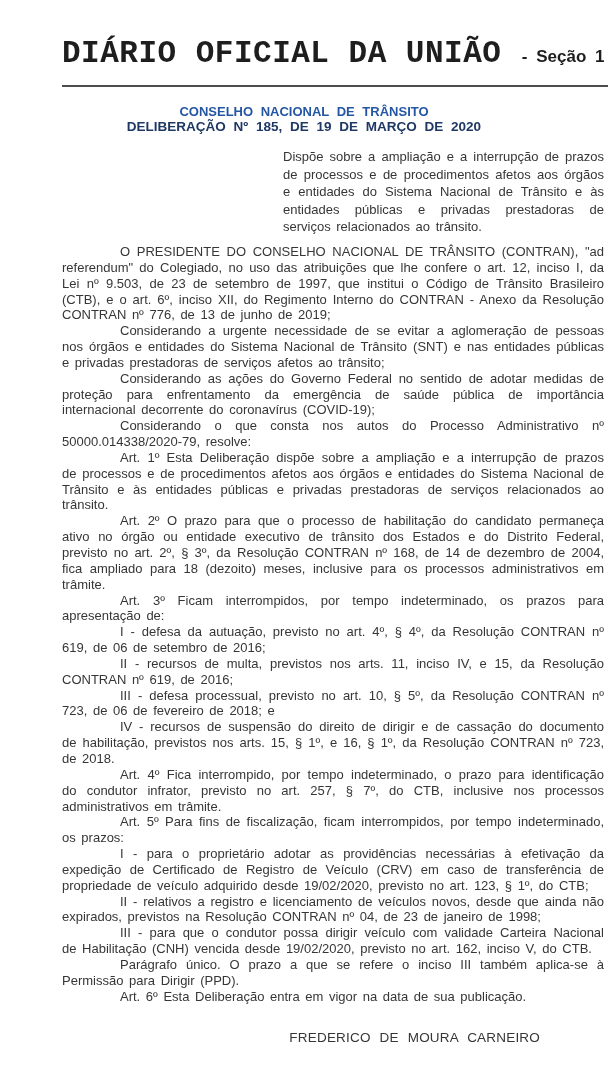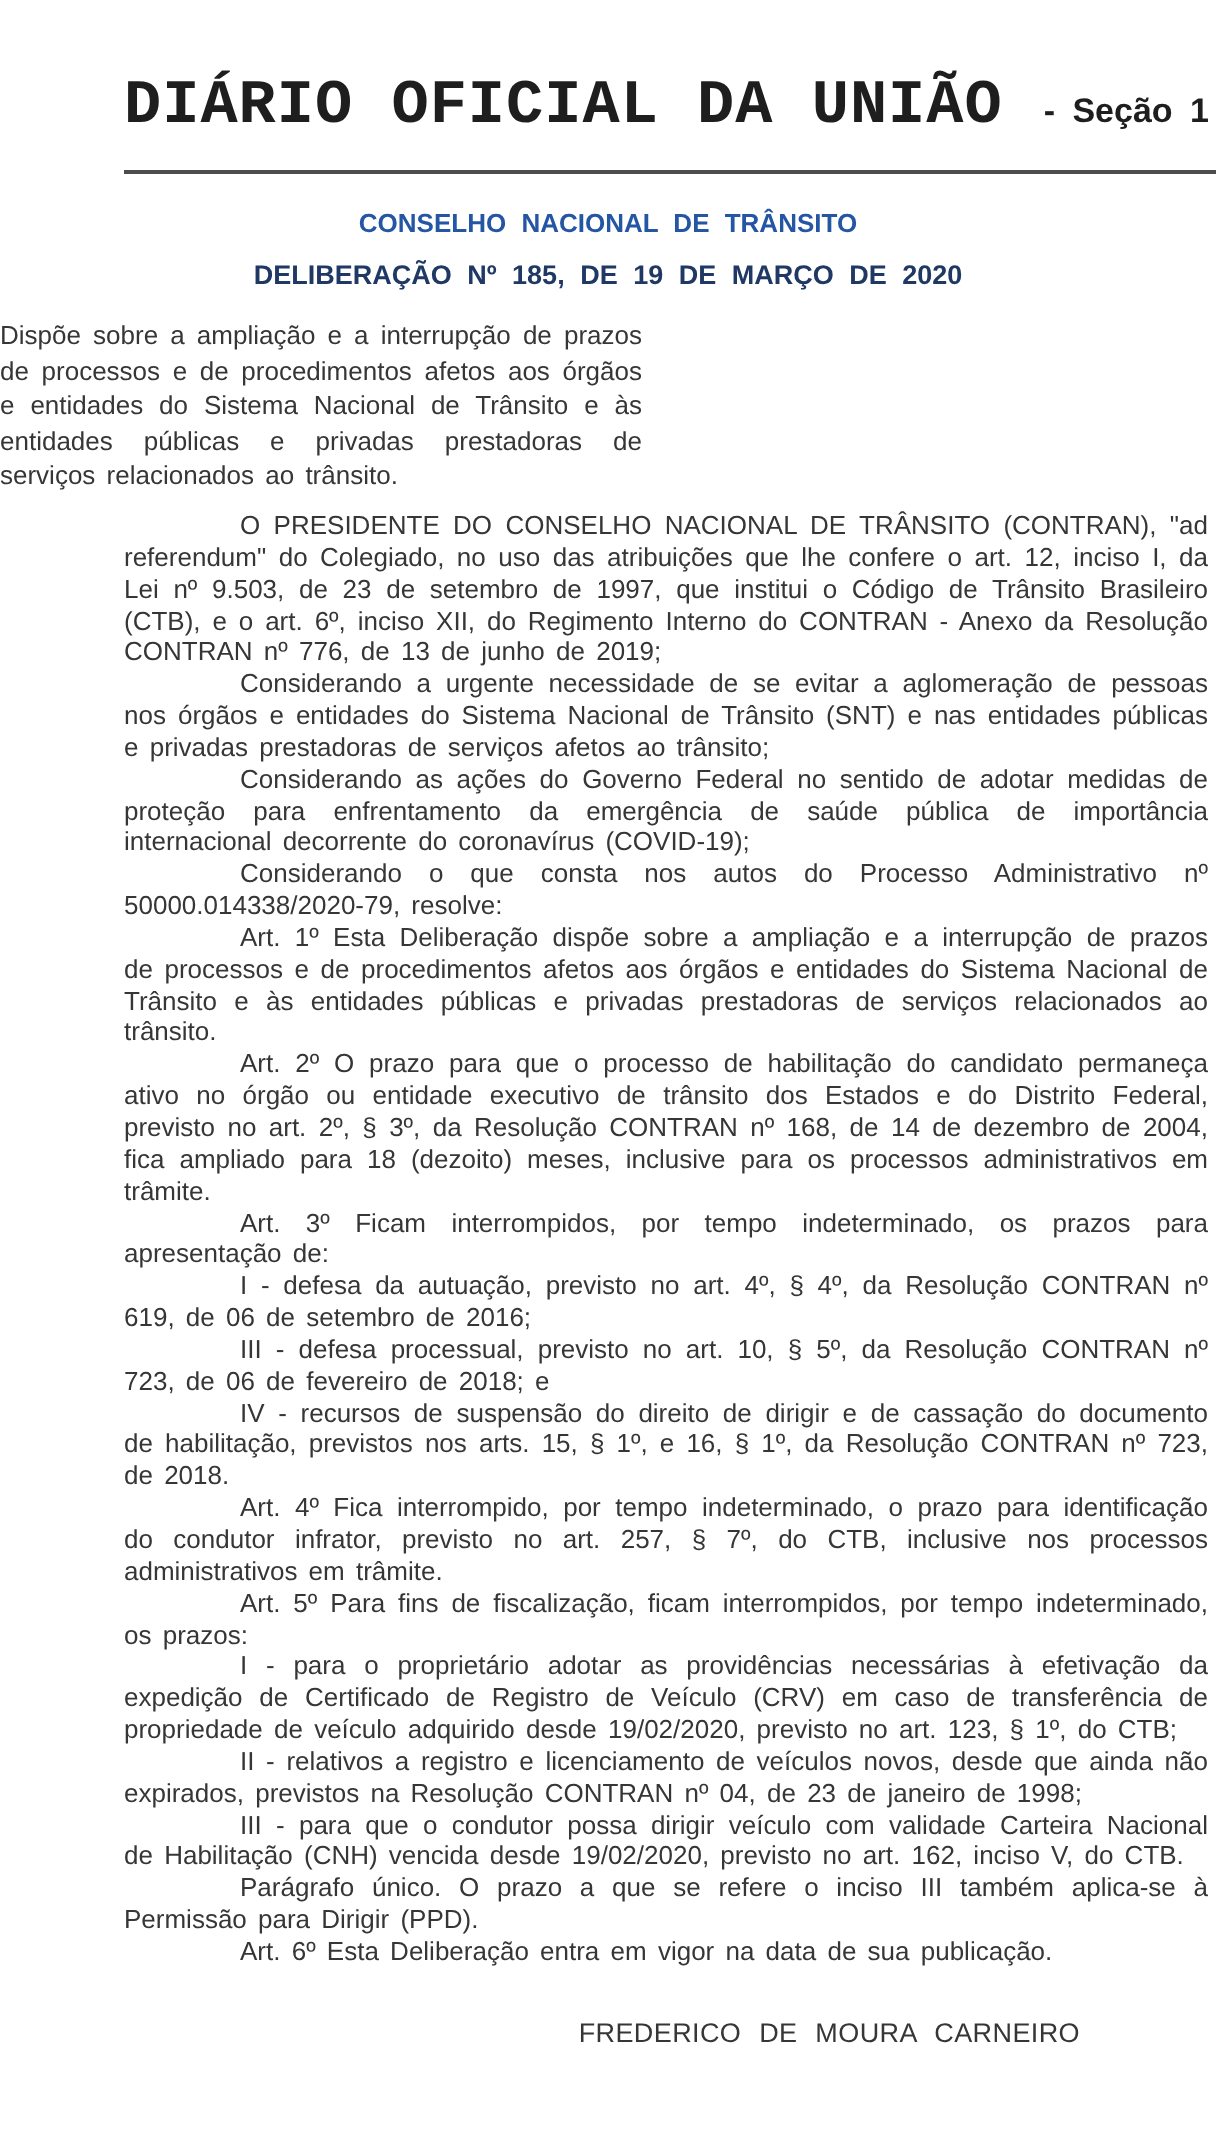--- a/index.html
+++ b/index.html
@@ -46,29 +46,29 @@
   }
   .org-heading {
     margin-top: 17px;
     text-align: center;
     font-size: 13px;
     font-weight: bold;
     word-spacing: 4px;
     color: var(--org-color, #2456a4);
   }
   .act-title {
-    margin-top: 11px;
     text-align: center;
     font-size: 13.5px;
     font-weight: bold;
     word-spacing: 4px;
     color: var(--act-color, #1f3864);
   }
   .summary {
     margin-top: 14px;
+    margin-left: 283px;
     width: 321px;
     font-size: 13px;
     line-height: 17.6px;
     text-align: justify;
     word-spacing: 2px;
   }
   .body-text {
     margin-top: 8px;
     margin-left: 62px;
     width: 542px;
@@ -118,20 +118,21 @@
 
   <div class="body-text" id="body-paragraphs">
       <p class="para">O PRESIDENTE DO CONSELHO NACIONAL DE TRÂNSITO (CONTRAN), "ad referendum" do Colegiado, no uso das atribuições que lhe confere o art. 12, inciso I, da Lei nº 9.503, de 23 de setembro de 1997, que institui o Código de Trânsito Brasileiro (CTB), e o art. 6º, inciso XII, do Regimento Interno do CONTRAN - Anexo da Resolução CONTRAN nº 776, de 13 de junho de 2019;</p>
       <p class="para">Considerando a urgente necessidade de se evitar a aglomeração de pessoas nos órgãos e entidades do Sistema Nacional de Trânsito (SNT) e nas entidades públicas e privadas prestadoras de serviços afetos ao trânsito;</p>
       <p class="para">Considerando as ações do Governo Federal no sentido de adotar medidas de proteção para enfrentamento da emergência de saúde pública de importância internacional decorrente do coronavírus (COVID-19);</p>
       <p class="para">Considerando o que consta nos autos do Processo Administrativo nº 50000.014338/2020-79, resolve:</p>
       <p class="para">Art. 1º Esta Deliberação dispõe sobre a ampliação e a interrupção de prazos de processos e de procedimentos afetos aos órgãos e entidades do Sistema Nacional de Trânsito e às entidades públicas e privadas prestadoras de serviços relacionados ao trânsito.</p>
       <p class="para">Art. 2º O prazo para que o processo de habilitação do candidato permaneça ativo no órgão ou entidade executivo de trânsito dos Estados e do Distrito Federal, previsto no art. 2º, § 3º, da Resolução CONTRAN nº 168, de 14 de dezembro de 2004, fica ampliado para 18 (dezoito) meses, inclusive para os processos administrativos em trâmite.</p>
       <p class="para">Art. 3º Ficam interrompidos, por tempo indeterminado, os prazos para apresentação de:</p>
       <p class="para">I - defesa da autuação, previsto no art. 4º, § 4º, da Resolução CONTRAN nº 619, de 06 de setembro de 2016;</p>
+      <p class="para">II - recursos de multa, previstos nos arts. 11, inciso IV, e 15, da Resolução CONTRAN nº 619, de 2016;</p>
       <p class="para">III - defesa processual, previsto no art. 10, § 5º, da Resolução CONTRAN nº 723, de 06 de fevereiro de 2018; e</p>
       <p class="para">IV - recursos de suspensão do direito de dirigir e de cassação do documento de habilitação, previstos nos arts. 15, § 1º, e 16, § 1º, da Resolução CONTRAN nº 723, de 2018.</p>
       <p class="para">Art. 4º Fica interrompido, por tempo indeterminado, o prazo para identificação do condutor infrator, previsto no art. 257, § 7º, do CTB, inclusive nos processos administrativos em trâmite.</p>
       <p class="para">Art. 5º Para fins de fiscalização, ficam interrompidos, por tempo indeterminado, os prazos:</p>
       <p class="para">I - para o proprietário adotar as providências necessárias à efetivação da expedição de Certificado de Registro de Veículo (CRV) em caso de transferência de propriedade de veículo adquirido desde 19/02/2020, previsto no art. 123, § 1º, do CTB;</p>
       <p class="para">II - relativos a registro e licenciamento de veículos novos, desde que ainda não expirados, previstos na Resolução CONTRAN nº 04, de 23 de janeiro de 1998;</p>
       <p class="para">III - para que o condutor possa dirigir veículo com validade Carteira Nacional de Habilitação (CNH) vencida desde 19/02/2020, previsto no art. 162, inciso V, do CTB.</p>
       <p class="para">Parágrafo único. O prazo a que se refere o inciso III também aplica-se à Permissão para Dirigir (PPD).</p>
       <p class="para">Art. 6º Esta Deliberação entra em vigor na data de sua publicação.</p>
     </div>

